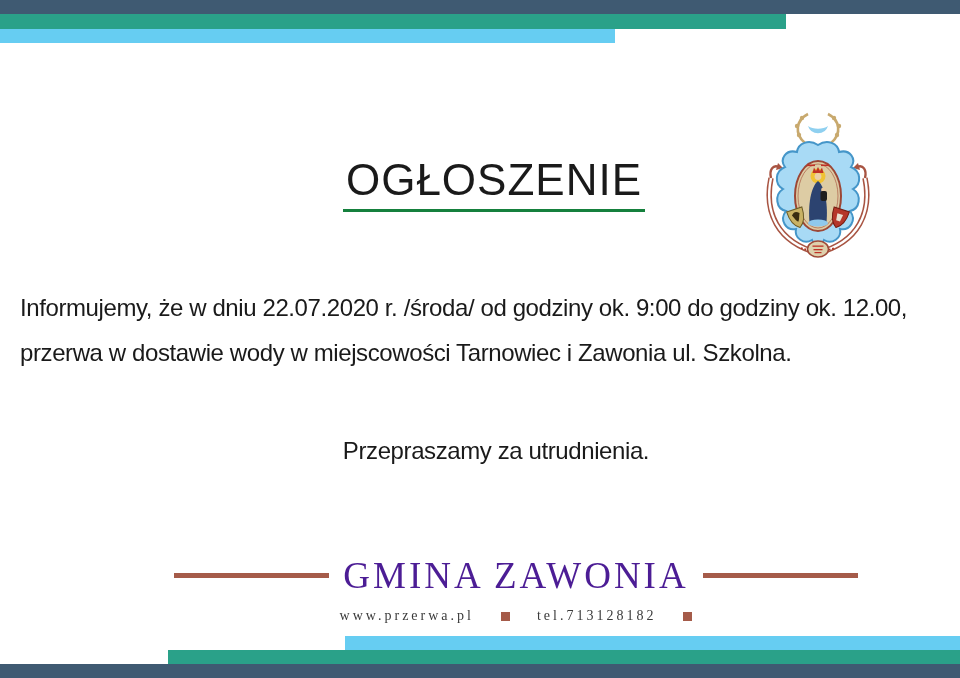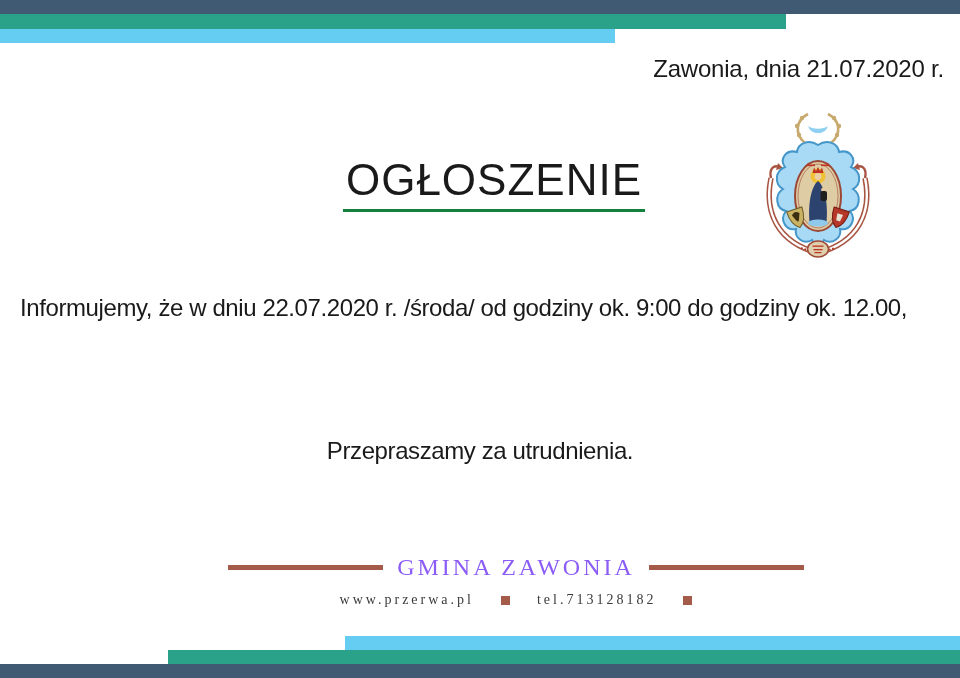--- a/index.html
+++ b/index.html
@@ -18,42 +18,41 @@
   .title-wrap{position:absolute;top:157px;left:0;width:960px;text-align:center;
               transform:translateX(14px);}
   .title{display:inline-block;font-size:44px;letter-spacing:1px;line-height:1.05;
          border-bottom:3px solid #15803d;padding:0 3px 6px 3px;}
 
   .crest{position:absolute;left:763px;top:112px;width:110px;height:160px;}
 
   .body-text{position:absolute;top:285px;left:20px;width:920px;
              font-size:24px;letter-spacing:-0.4px;line-height:45px;}
   .body-text div{white-space:nowrap;}
-  .apology{position:absolute;top:428px;left:20px;width:920px;text-align:center;
+  .apology{position:absolute;top:428px;left:36px;width:920px;text-align:center;
            font-size:24px;letter-spacing:-0.4px;line-height:45px;}
 
   .footer{position:absolute;top:554px;left:0;width:960px;font-family:"Liberation Serif",serif;}
   .footer-title-row{display:flex;align-items:center;justify-content:center;gap:14px;
                     transform:translateX(36px);}
   .footer-rule{width:155px;height:5px;background:var(--accent);}
-  .footer-name{font-size:24px;letter-spacing:3px;color:#8b5cf6;white-space:nowrap;}
+  .footer-name{font-size:37px;letter-spacing:3px;color:#4c1d95;white-space:nowrap;}
   .contact-row{margin-top:11px;display:flex;align-items:center;justify-content:center;gap:27px;
                transform:translateX(36px);font-size:14px;letter-spacing:3px;color:#3a3a3a;}
   .sep-square{width:9px;height:9px;background:var(--accent);flex:0 0 auto;}
 </style>
 </head>
 <body>
 
 <div id="page">
 
   <div class="bar bar-top-dark"></div>
   <div class="bar bar-top-teal"></div>
   <div class="bar bar-top-light"></div>
 
-  <div class="date-line">Zawonia, dnia 21.07.2020 r.</div>
 
   <div class="title-wrap">
     <span class="title">OGŁOSZENIE</span>
   </div>
 
   <svg class="crest" viewBox="0 0 110 160">
 
     <path d="M42,31 C31,22 33,8 45,2" fill="none" stroke="#c8a96e" stroke-width="2.6"></path>
     <path d="M68,31 C79,22 77,8 65,2" fill="none" stroke="#c8a96e" stroke-width="2.6"></path>
     <circle cx="36" cy="23" r="2.2" fill="#c8a96e"></circle>
@@ -101,20 +100,21 @@
     </g>
 
     <ellipse cx="55" cy="137" rx="10.5" ry="8" fill="#ded0ac" stroke="#a04a38" stroke-width="1.5"></ellipse>
     <rect x="49.5" y="133.5" width="11" height="1.3" fill="#c03126"></rect>
     <rect x="50.5" y="137" width="9" height="1.3" fill="#c03126"></rect>
     <rect x="51.5" y="140" width="7" height="1.2" fill="#c03126"></rect>
   </svg>
 
   <div class="body-text">
     <div>Informujemy, że w dniu 22.07.2020 r. /środa/ od godziny ok. 9:00 do godziny ok. 12.00,</div>
+    <div>przerwa w dostawie wody w miejscowości Tarnowiec i Zawonia ul. Szkolna.</div>
   </div>
 
   <div class="apology">Przepraszamy za utrudnienia.</div>
 
   <div class="footer">
     <div class="footer-title-row">
       <div class="footer-rule"></div>
       <div class="footer-name">GMINA ZAWONIA</div>
       <div class="footer-rule"></div>
     </div>

